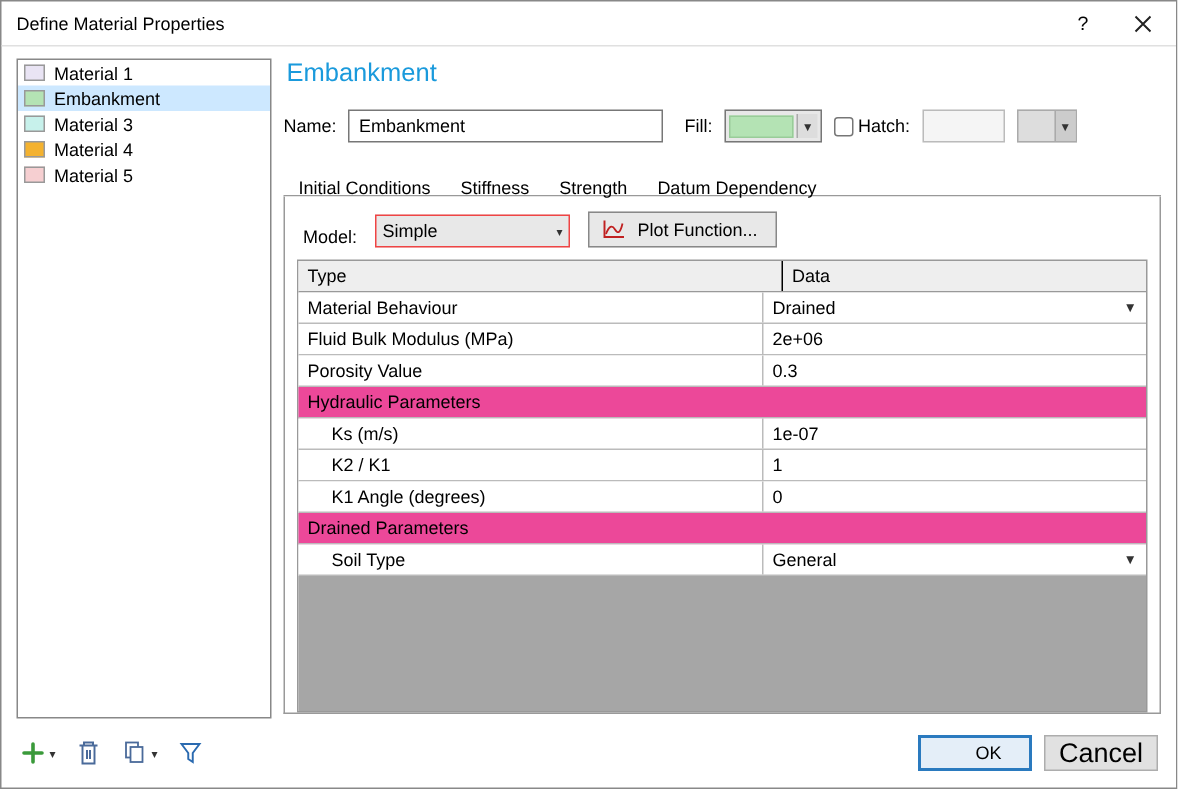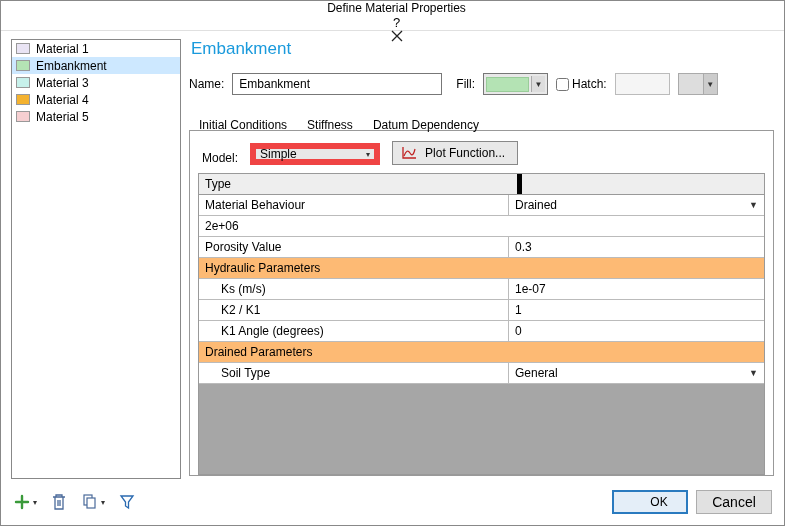--- a/index.html
+++ b/index.html
@@ -4,21 +4,21 @@
 <style>
   * { box-sizing: border-box; font-family: "Segoe UI", Tahoma, sans-serif; }
   body { margin: 0; background: #fff; }
   .dialog {
     width: 785px; height: 526px;
     border: 1px solid #888; background: #fff;
     display: flex; flex-direction: column; position: relative;
   }
   .titlebar {
     height: 30px; display: flex; align-items: center; padding: 0 2px 0 10px;
-    font-size: 12px; border-bottom: 1px solid #e0e0e0; flex-direction: column;
+    font-size: 12px; border-bottom: 1px solid #e0e0e0;
   }
   .titlebar .title { flex: 1; }
   .titlebar .btn { width: 40px; height: 28px; display:flex; align-items:center; justify-content:center; font-size:13px; }
   .titlebar .btn.close { font-size: 15px; }
   .body { flex:1; display:flex; padding:8px 10px 0 10px; gap:8px; }
   .sidebar {
     width: 170px; border:1px solid #888; background:#fff; font-size:12px;
     display:flex; flex-direction:column;
   }
   .mat-item { display:flex; align-items:center; height:17px; padding:0 4px; gap:6px; }
@@ -34,41 +34,41 @@
   .chk { display:flex; align-items:center; gap:3px; }
   .chk input { width:13px; height:13px; margin:0; }
   .small-select { width:55px; height:22px; border:1px solid #bbb; background:#f5f5f5; }
   .hatch-color { width:40px; height:22px; border:1px solid #aaa; background:#ddd; display:flex; }
   .hatch-color .caret { width:14px; background:#ccc; border-left:1px solid #aaa; margin-left:auto; display:flex; align-items:center; justify-content:center; }
   .tabs { display:flex; border-bottom:1px solid #999; font-size:12px; margin-top:2px; }
   .tab { padding:4px 9px 4px 9px; border:1px solid transparent; border-bottom:none; position:relative; top:6px; }
   .tab.active { border:1px solid #999; border-bottom:1px solid #fff; background:#fff; }
   .panel { border:1px solid #999; border-top:none; background:#fff; padding:10px 8px 0 8px; }
   .model-row { display:flex; align-items:flex-end; gap:12px; font-size:12px; margin-bottom:8px; padding-left:4px; }
-  .model-select { width:130px; height:22px; border:6px solid #ef4444; background:#e8e8e8; font-size:12px; padding:0 4px; display:flex; align-items:center; justify-content:space-between; }
+  .model-select { width:130px; height:22px; border:1px solid #ef4444; background:#e8e8e8; font-size:12px; padding:0 4px; display:flex; align-items:center; justify-content:space-between; }
   .plot-btn { height:24px; border:1px solid #888; background:#e8e8e8; padding:0 12px 0 8px; display:flex; align-items:center; gap:8px; font-size:12px; }
   .grid { border:1px solid #999; font-size:12px; }
   .grid-header { display:flex; background:#eee; border-bottom:1px solid #999; }
   .grid-header .col { padding:3px 6px; }
-  .col-type { width:323px; border-right:5px solid #000000; }
+  .col-type { width:323px; border-right:1px solid #000000; }
   .col-data { flex:1; position:relative; }
   .grid-row { display:flex; border-bottom:1px solid #bbb; background:#fff; }
-  .grid-row.section { background:#fdba74; }
+  .grid-row.section { background:#ec4899; }
   .grid-row .cell { padding:2px 6px; height:20px; display:flex; align-items:center; }
   .grid-row .c1 { width:310px; border-right:1px solid #bbb; }
   .grid-row .c1.indent { padding-left:22px; }
   .grid-row .c2 { flex:1; position:relative; }
   .dd-arrow { position:absolute; right:6px; font-size:9px; color:#333; }
   .grid-fill { height:90px; background:#a6a6a6; }
   .footer { height:46px; display:flex; align-items:center; padding:0 12px; }
   .tool-row { display:flex; gap:14px; align-items:center; }
   .tool-btn { display:flex; align-items:center; gap:2px; }
   .spacer { flex:1; }
   .ok-btn { width:76px; height:24px; border:2px solid #2a7abf; background:#e4eef8; font-size:12px;padding-left:24px; }
-  .cancel-btn { width:76px; height:24px; border:1px solid #adadad; background:#e1e1e1; font-size:14px; margin-left:8px; }
+  .cancel-btn { width:76px; height:24px; border:1px solid #adadad; background:#e1e1e1; font-size:18px; margin-left:8px; }
   svg { display:block; }
   .caret-tri { font-size:8px; color:#333; }
 </style>
 </head>
 <body>
 
 <div class="dialog">
   <div class="titlebar">
     <span class="title">Define Material Properties</span>
     <div class="btn">?</div>
@@ -124,20 +124,21 @@
         <div class="hatch-color">
           <div class="caret">
               <span class="caret-tri">▼</span>
             </div>
         </div>
       </div>
 
       <div class="tabs" id="tabs">
           <div class="tab">Initial Conditions</div>
           <div class="tab">Stiffness</div>
+          <div class="tab">Strength</div>
           <div class="tab">Datum Dependency</div>
         </div>
 
       <div class="panel">
         <div class="model-row">
           <span>Model:</span>
           <div class="model-select">
             <span>Simple</span>
             <span class="caret-tri">▾</span>
           </div>
@@ -146,27 +147,29 @@
               <path d="M2 1 V12 H15" stroke="#c02020" stroke-width="1.3" fill="none"></path>
               <path d="M3 10 Q6 2 9 7 T14 3" stroke="#c02020" stroke-width="1.2" fill="none"></path>
             </svg>
             <span>Plot Function...</span>
           </button>
         </div>
 
         <div class="grid">
           <div class="grid-header">
             <div class="col col-type">Type</div>
+            <div class="col col-data">Data</div>
           </div>
           <div id="grid-body">
               <div class="grid-row">
                 <div class="cell c1">Material Behaviour</div>
                 <div class="cell c2">Drained<span class="dd-arrow">▼</span></div>
               </div>
               <div class="grid-row">
+                <div class="cell c1">Fluid Bulk Modulus (MPa)</div>
                 <div class="cell c2">2e+06</div>
               </div>
               <div class="grid-row">
                 <div class="cell c1">Porosity Value</div>
                 <div class="cell c2">0.3</div>
               </div>
               <div class="grid-row section">
                 <div class="cell" style="width: 100%;">Hydraulic Parameters</div>
               </div>
               <div class="grid-row">

